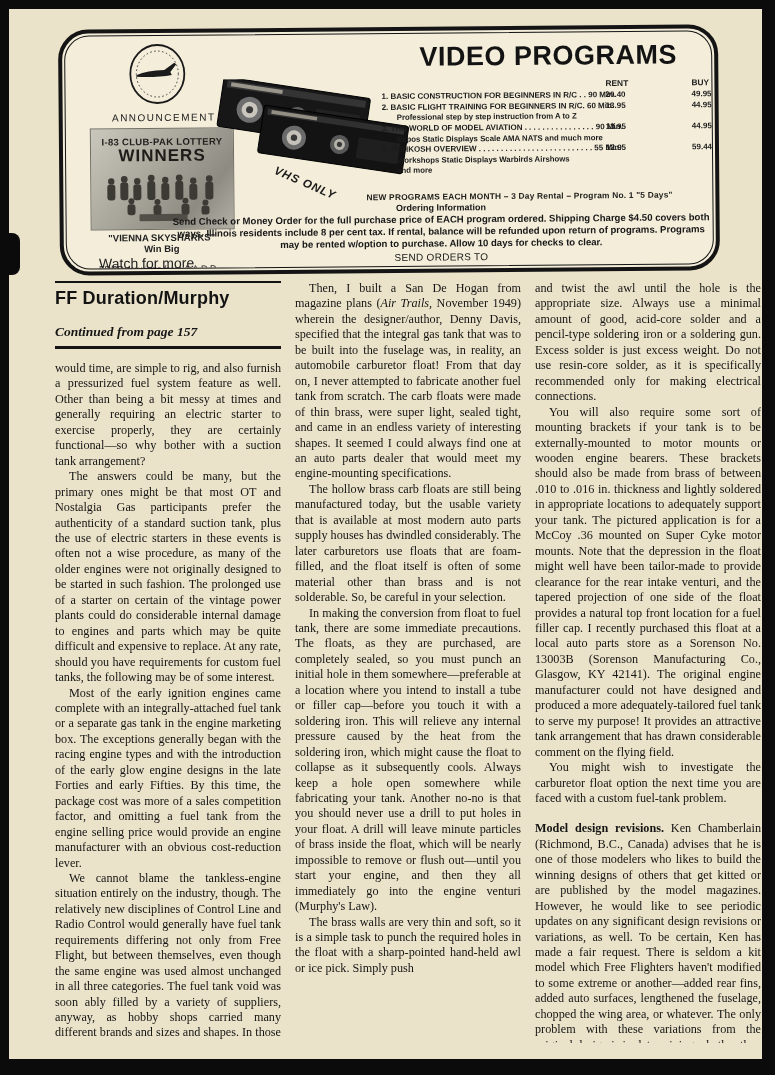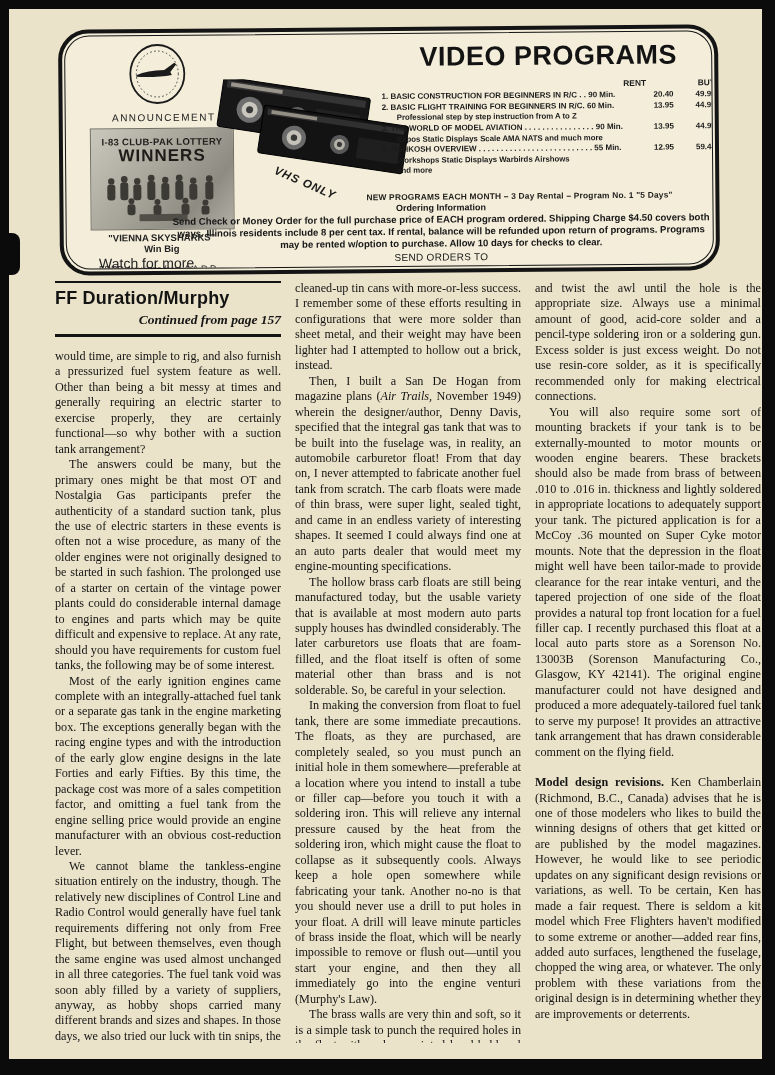--- a/index.html
+++ b/index.html
@@ -27,39 +27,39 @@
   .watch1{position:absolute;left:32px;top:219px;font-size:14px;color:#222;}
   .watch2{position:absolute;left:32px;top:228px;font-size:9px;color:#222;}
   .tapes{position:absolute;left:142px;top:44px;}
   .vhsonly{position:absolute;left:206px;top:142px;transform:rotate(24deg);font-size:11.5px;font-weight:700;
            font-style:italic;letter-spacing:1px;color:#1a1a1a;}
   .ad-title{position:absolute;left:316px;top:8px;width:334px;text-align:center;font-size:27px;font-weight:700;
             letter-spacing:0.5px;color:#131313;}
   .plist{position:absolute;left:316px;top:46px;width:334px;font-weight:700;color:#1c1c1c;}
   .prow{display:flex;line-height:10.8px;font-size:8px;white-space:nowrap;}
   .pt{width:224px;overflow:visible;}
-  .pr{width:86px;margin-left:48px;}
+  .pr{width:86px;}
   .pb{flex:1;}
   .phead{font-size:8.4px;margin-bottom:1px;}
   .psub{padding-left:15px;font-size:7.8px;line-height:10.5px;font-weight:700;white-space:nowrap;color:#1c1c1c;}
   .monthly{position:absolute;left:300px;top:158px;font-size:8.4px;font-weight:700;letter-spacing:0.2px;
            white-space:nowrap;color:#22211d;}
   .ordering{position:absolute;left:102px;top:169px;width:545px;text-align:center;color:#171717;}
   .ord-head{font-size:9px;font-weight:700;}
   .ord-body{font-size:9.6px;font-weight:700;line-height:12px;margin-top:1px;}
   .ord-send{font-size:10px;font-weight:500;margin-top:2px;letter-spacing:0.3px;}
   .ord-addr{font-size:10.2px;font-weight:600;margin-top:2px;letter-spacing:0.1px;white-space:nowrap;}
 
   
   .columns{position:absolute;left:46px;top:272px;width:708px;height:762px;display:flex;gap:14px;overflow:hidden;}
   .col{width:226px;box-sizing:border-box;}
   .art-header{margin-bottom:12px;}
   .rule-top{border-top:2.5px solid #141414;margin-bottom:5px;}
   .art-title{font-size:18px;font-weight:700;letter-spacing:0.2px;color:#131313;margin:0;}
-  .art-cont{font-family:"Liberation Serif",serif;font-style:italic;font-weight:700;font-size:13.5px;margin:3px 0 6px 0;text-align:right;}
+  .art-cont{font-family:"Liberation Serif",serif;font-style:italic;font-weight:700;font-size:13.5px;margin:15px 0 6px 0;}
   .rule-bot{border-top:3px solid #141414;}
   .jp{font-family:"Liberation Serif",serif;font-size:12.2px;line-height:15.45px;text-align:justify;
       margin:0;color:#141414;}
   .indent{text-indent:14px;}
   .gap-top{margin-top:15px;}
 
   
   .footer{position:absolute;left:46px;top:1028px;font-size:11px;color:#131313;margin-top:28px;}
   .pgnum{font-weight:700;margin-right:16px;}
   .magname{font-weight:500;letter-spacing:0.2px;}
@@ -206,30 +206,30 @@
         <div class="art-cont">Continued from page 157</div>
         <div class="rule-bot"></div>
       </div>
       <p class="jp">would time, are simple to rig, and also furnish a pressurized fuel system feature as well. Other than being a bit messy at times and generally requiring an electric starter to exercise properly, they are certainly functional—so why bother with a suction tank arrangement?</p>
       <p class="jp indent">The answers could be many, but the primary ones might be that most OT and Nostalgia Gas participants prefer the authenticity of a standard suction tank, plus the use of electric starters in these events is often not a wise procedure, as many of the older engines were not originally designed to be started in such fashion. The prolonged use of a starter on certain of the vintage power plants could do considerable internal damage to engines and parts which may be quite difficult and expensive to replace. At any rate, should you have requirements for custom fuel tanks, the following may be of some interest.</p>
       <p class="jp indent">Most of the early ignition engines came complete with an integrally-attached fuel tank or a separate gas tank in the engine marketing box. The exceptions generally began with the racing engine types and with the introduction of the early glow engine designs in the late Forties and early Fifties. By this time, the package cost was more of a sales competition factor, and omitting a fuel tank from the engine selling price would provide an engine manufacturer with an obvious cost-reduction lever.</p>
       <p class="jp indent">We cannot blame the tankless-engine situation entirely on the industry, though. The relatively new disciplines of Control Line and Radio Control would generally have fuel tank requirements differing not only from Free Flight, but between themselves, even though the same engine was used almost unchanged in all three categories. The fuel tank void was soon ably filled by a variety of suppliers, anyway, as hobby shops carried many different brands and sizes and shapes. In those days, we also tried our luck with tin snips, the old-style soldering irons, and pieces of</p>
     </div>
 
     <div class="col">
-      <p class="jp">cleaned-up tin cans with more-or-less success. I remember some of these efforts resulting in configurations that were more solder than sheet metal, and their weight may have been lighter had I attempted to hollow out a brick, instead.</p>
       <p class="jp indent"><span>Then, I built a San De Hogan from magazine plans (</span><i>Air Trails,</i><span> November 1949) wherein the designer/author, Denny Davis, specified that the integral gas tank that was to be built into the fuselage was, in reality, an automobile carburetor float! From that day on, I never attempted to fabricate another fuel tank from scratch. The carb floats were made of thin brass, were super light, sealed tight, and came in an endless variety of interesting shapes. It seemed I could always find one at an auto parts dealer that would meet my engine-mounting specifications.</span></p>
       <p class="jp indent">The hollow brass carb floats are still being manufactured today, but the usable variety that is available at most modern auto parts supply houses has dwindled considerably. The later carburetors use floats that are foam-filled, and the float itself is often of some material other than brass and is not solderable. So, be careful in your selection.</p>
       <p class="jp indent">In making the conversion from float to fuel tank, there are some immediate precautions. The floats, as they are purchased, are completely sealed, so you must punch an initial hole in them somewhere—preferable at a location where you intend to install a tube or filler cap—before you touch it with a soldering iron. This will relieve any internal pressure caused by the heat from the soldering iron, which might cause the float to collapse as it subsequently cools. Always keep a hole open somewhere while fabricating your tank. Another no-no is that you should never use a drill to put holes in your float. A drill will leave minute particles of brass inside the float, which will be nearly impossible to remove or flush out—until you start your engine, and then they all immediately go into the engine venturi (Murphy's Law).</p>
       <p class="jp indent">The brass walls are very thin and soft, so it is a simple task to punch the required holes in the float with a sharp-pointed hand-held awl or ice pick. Simply push</p>
     </div>
 
     <div class="col">
       <p class="jp">and twist the awl until the hole is the appropriate size. Always use a minimal amount of good, acid-core solder and a pencil-type soldering iron or a soldering gun. Excess solder is just excess weight. Do not use resin-core solder, as it is specifically recommended only for making electrical connections.</p>
       <p class="jp indent">You will also require some sort of mounting brackets if your tank is to be externally-mounted to motor mounts or wooden engine bearers. These brackets should also be made from brass of between .010 to .016 in. thickness and lightly soldered in appropriate locations to adequately support your tank. The pictured application is for a McCoy .36 mounted on Super Cyke motor mounts. Note that the depression in the float might well have been tailor-made to provide clearance for the rear intake venturi, and the tapered projection of one side of the float provides a natural top front location for a fuel filler cap. I recently purchased this float at a local auto parts store as a Sorenson No. 13003B (Sorenson Manufacturing Co., Glasgow, KY 42141). The original engine manufacturer could not have designed and produced a more adequately-tailored fuel tank to serve my purpose! It provides an attractive tank arrangement that has drawn considerable comment on the flying field.</p>
+      <p class="jp indent">You might wish to investigate the carburetor float option the next time you are faced with a custom fuel-tank problem.</p>
       <p class="jp gap-top"><b>Model design revisions.</b> <span>Ken Chamberlain (Richmond, B.C., Canada) advises that he is one of those modelers who likes to build the winning designs of others that get kitted or are published by the model magazines. However, he would like to see periodic updates on any significant design revisions or variations, as well. To be certain, Ken has made a fair request. There is seldom a kit model which Free Flighters haven't modified to some extreme or another—added rear fins, added auto surfaces, lengthened the fuselage, chopped the wing area, or whatever. The only problem with these variations from the original design is in determining whether they are improvements or deterrents.</span></p>
     </div>
 
   </div>
 
   <div class="footer">
     <span class="pgnum">160</span><span class="magname">Model Aviation</span>
   </div>
 </div>
 

